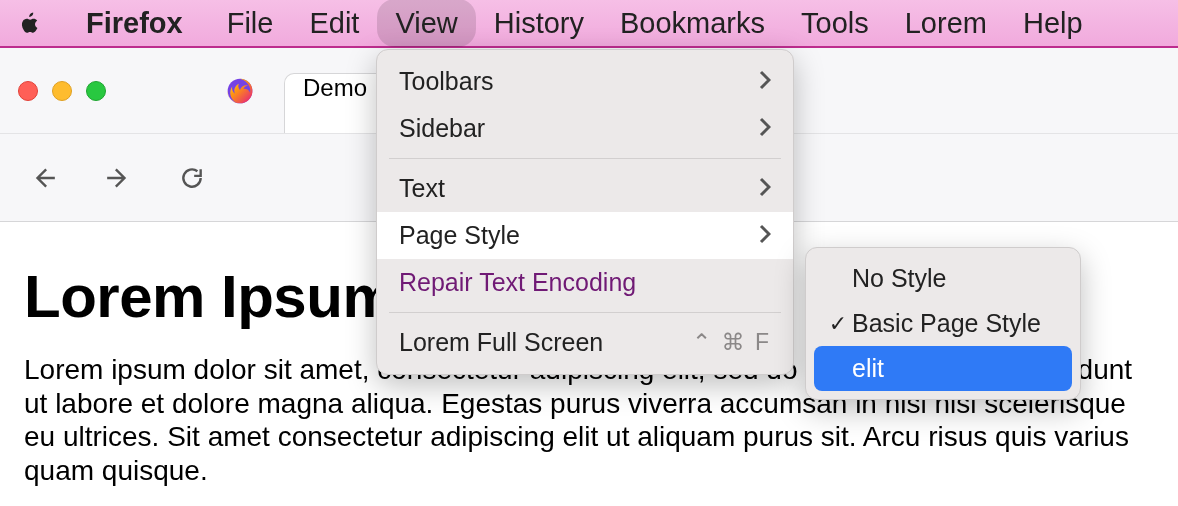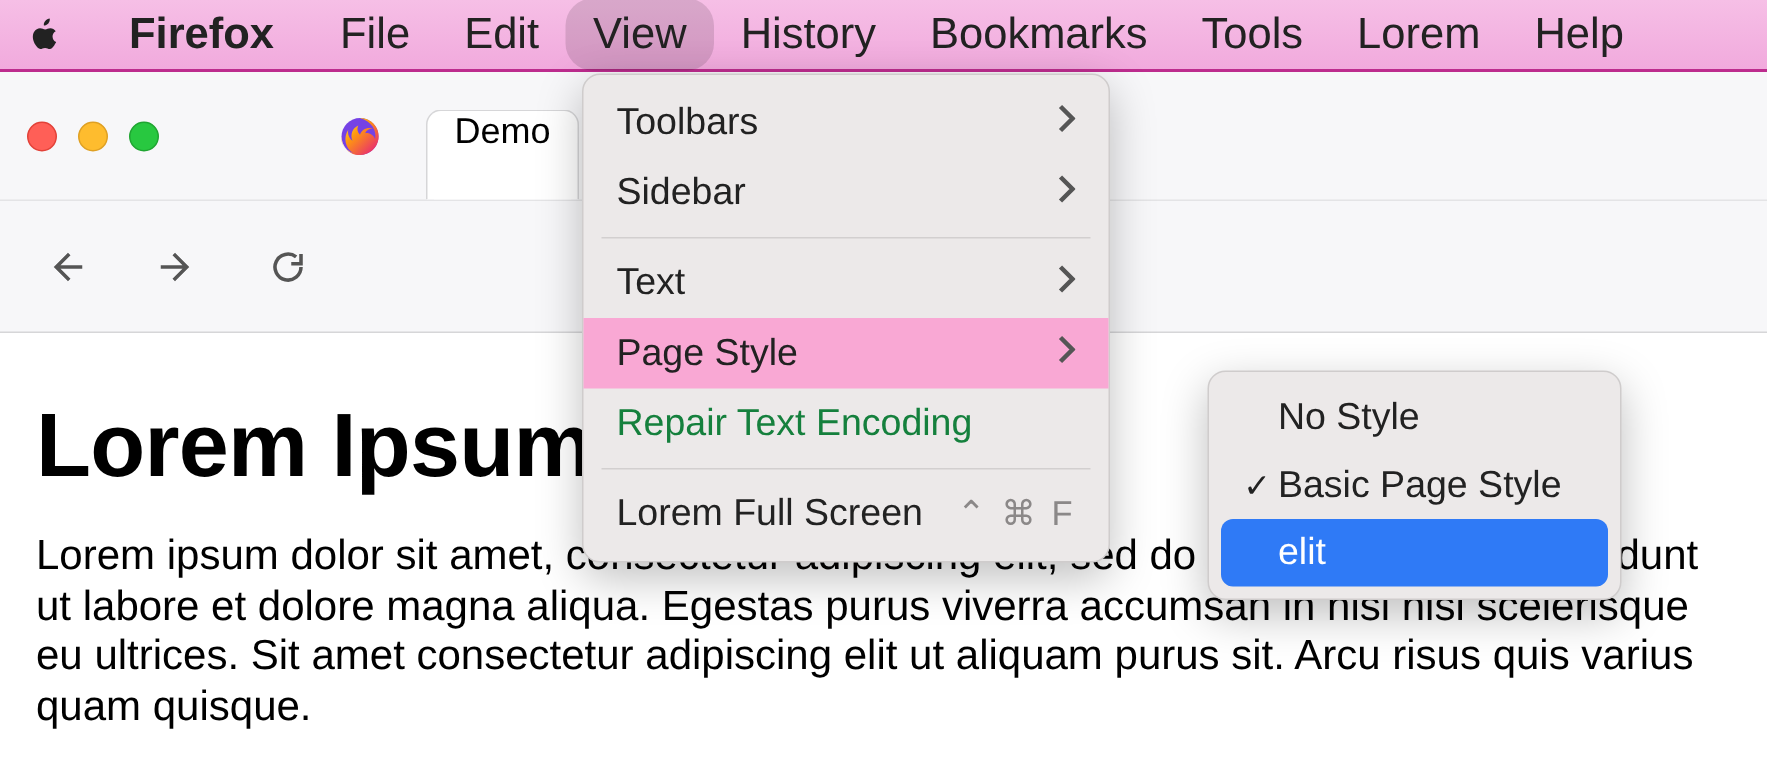--- a/index.html
+++ b/index.html
@@ -52,27 +52,27 @@
   .nav-btn svg { width:26px; height:26px; stroke:#555; stroke-width:2.2; fill:none; }
   
   .dropdown {
     position:absolute;
     background:#ece9e9;
     border:1px solid #cfcccc;
     border-radius: 12px;
     box-shadow: 0 10px 30px rgba(0,0,0,0.25);
     padding: 8px 0;
   }
-  .view-menu { left: 388px; top: 49px; width: 352px; z-index: 50;}
+  .view-menu { left: 376px; top: 49px; width: 418px; z-index: 50;}
   .view-menu .row {
     display:flex; align-items:center; justify-content:space-between;
     padding: 9px 22px; font-size:25px; color:#222;
   }
-  .view-menu .row.hover { background:#f9a8d4; }
-  .view-menu .row.disabled { color:#15803d; }
+  .view-menu .row.hover { background:#ffffff; }
+  .view-menu .row.disabled { color:#701a75; }
   .view-menu .sep { height:1px; background:#d2cfcf; margin: 6px 12px; }
   .chevron svg { width:12px; height:20px; stroke:#555; stroke-width:3; fill:none; }
   .shortcut { color:#8b8888; font-size:23px; letter-spacing:2px; }
   .submenu { left: 805px; top: 200px; width: 276px; z-index: 60; padding:8px;margin-top:47px;}
   .submenu .srow {
     display:flex; align-items:center;
     padding: 8px 10px 8px 10px; font-size:25px; color:#222; border-radius:8px;
   }
   .submenu .srow .check { width:28px; text-align:center; font-size:22px;}
   .submenu .srow.highlight { background:#2f7af6; color:#fff; }

